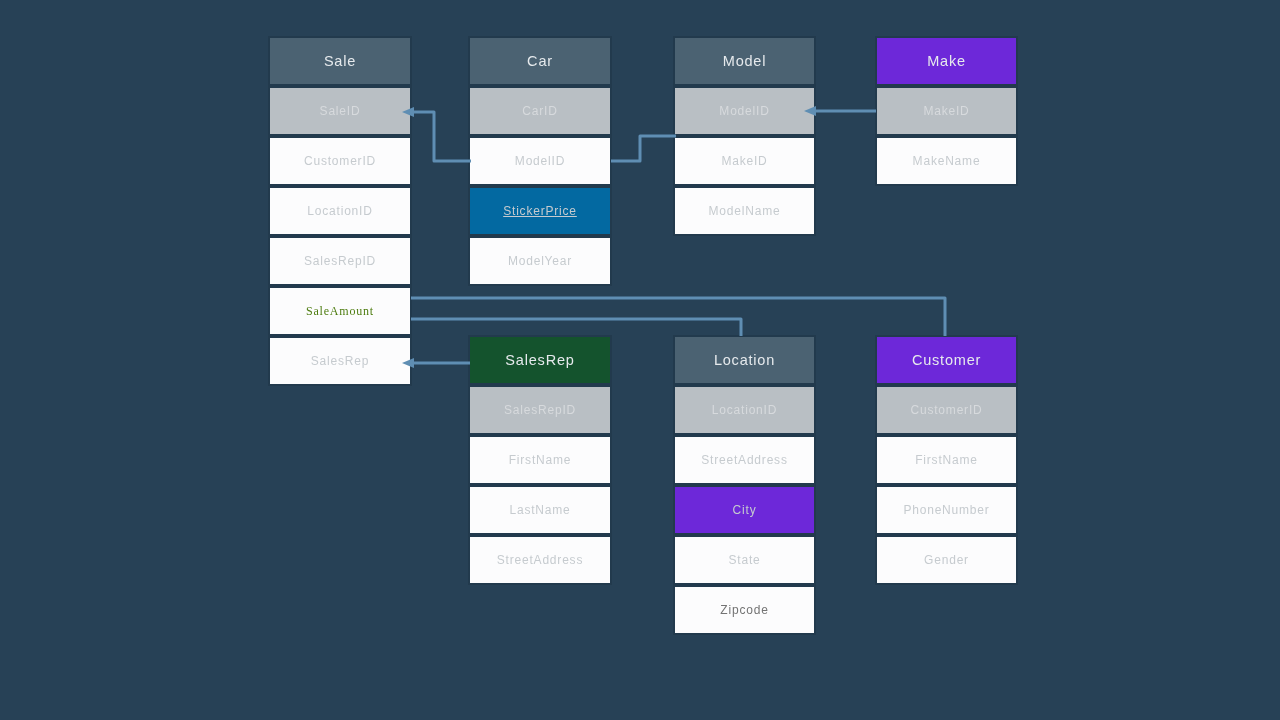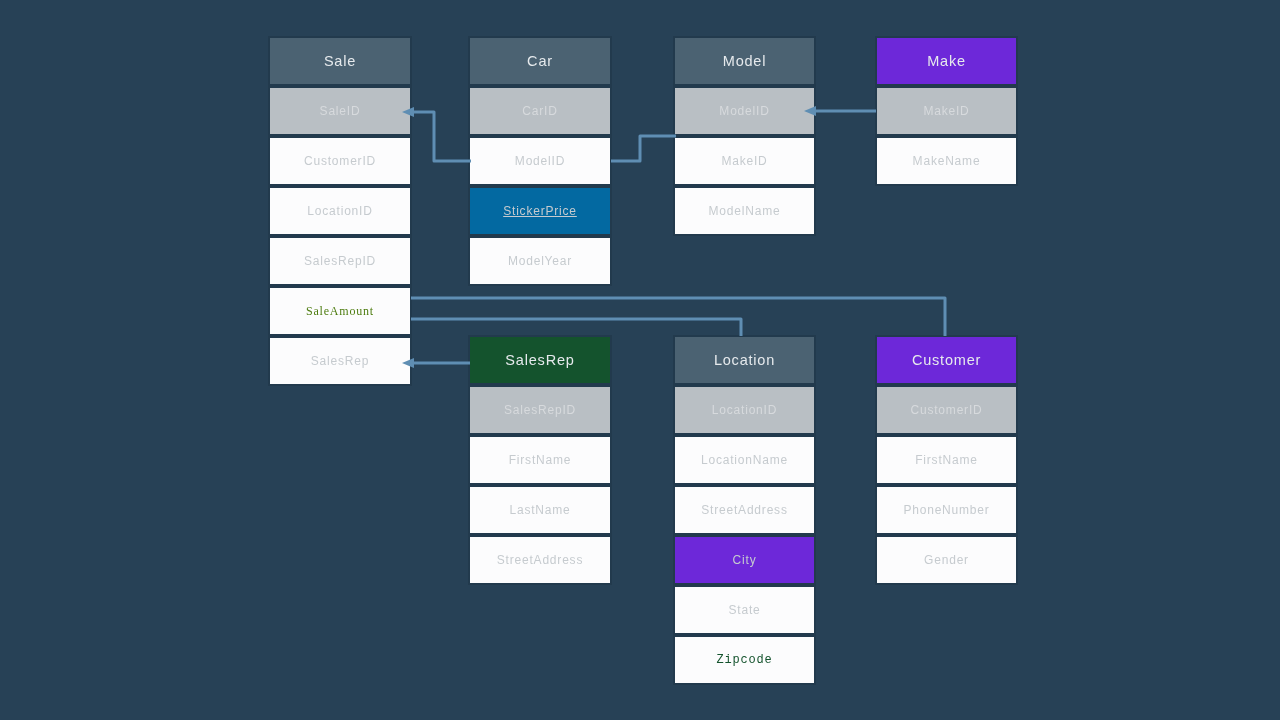--- a/index.html
+++ b/index.html
@@ -76,25 +76,24 @@
     <div class="er-table" style="left: 468px; top: 335px; width: 144px;">
       <div class="er-block er-header" style="background: #14532d; color: rgb(230, 234, 237); border-color: rgb(34, 58, 77);">SalesRep</div>
       <div class="er-block" style="background: rgb(185, 191, 196); color: rgb(215, 218, 221); border-color: rgb(34, 58, 77);">SalesRepID</div>
       <div class="er-block" style="background: rgb(252, 252, 253); color: rgb(198, 203, 207); border-color: rgb(34, 58, 77);">FirstName</div>
       <div class="er-block" style="background: rgb(252, 252, 253); color: rgb(198, 203, 207); border-color: rgb(34, 58, 77);">LastName</div>
       <div class="er-block" style="background: rgb(252, 252, 253); color: rgb(198, 203, 207); border-color: rgb(34, 58, 77);">StreetAddress</div>
     </div>
     <div class="er-table" style="left: 673px; top: 335px; width: 143px;">
       <div class="er-block er-header" style="background: rgb(75, 98, 114); color: rgb(230, 234, 237); border-color: rgb(34, 58, 77);">Location</div>
       <div class="er-block" style="background: rgb(185, 191, 196); color: rgb(215, 218, 221); border-color: rgb(34, 58, 77);">LocationID</div>
-      <div class="er-block" style="background: rgb(252, 252, 253); color: rgb(198, 203, 207); border-color: rgb(34, 58, 77);">LocationName</div>
       <div class="er-block" style="background: rgb(252, 252, 253); color: rgb(198, 203, 207); border-color: rgb(34, 58, 77);">StreetAddress</div>
       <div class="er-block" style="background: #6d28d9; color: rgb(198, 203, 207); border-color: rgb(34, 58, 77);">City</div>
       <div class="er-block" style="background: rgb(252, 252, 253); color: rgb(198, 203, 207); border-color: rgb(34, 58, 77);">State</div>
-      <div class="er-block" style="background: rgb(252, 252, 253); color: #14532d; border-color: rgb(34, 58, 77); font-family: Liberation Mono, monospace;">Zipcode</div>
+      <div class="er-block" style="background: rgb(252, 252, 253); color: #737373; border-color: rgb(34, 58, 77);">Zipcode</div>
     </div>
     <div class="er-table" style="left: 875px; top: 335px; width: 143px;">
       <div class="er-block er-header" style="background: #6d28d9; color: rgb(230, 234, 237); border-color: rgb(34, 58, 77); text-align: center;">Customer</div>
       <div class="er-block" style="background: rgb(185, 191, 196); color: rgb(215, 218, 221); border-color: rgb(34, 58, 77);">CustomerID</div>
       <div class="er-block" style="background: rgb(252, 252, 253); color: rgb(198, 203, 207); border-color: rgb(34, 58, 77);">FirstName</div>
       <div class="er-block" style="background: rgb(252, 252, 253); color: rgb(198, 203, 207); border-color: rgb(34, 58, 77);">PhoneNumber</div>
       <div class="er-block" style="background: rgb(252, 252, 253); color: rgb(198, 203, 207); border-color: rgb(34, 58, 77);">Gender</div>
     </div>
     <svg id="connector-layer" width="1280" height="720">
       <polyline points="412,112 434,112 434,161 471,161" fill="none" stroke="#5f8eb3" stroke-width="3" stroke-linejoin="round" stroke-linecap="butt"></polyline>

